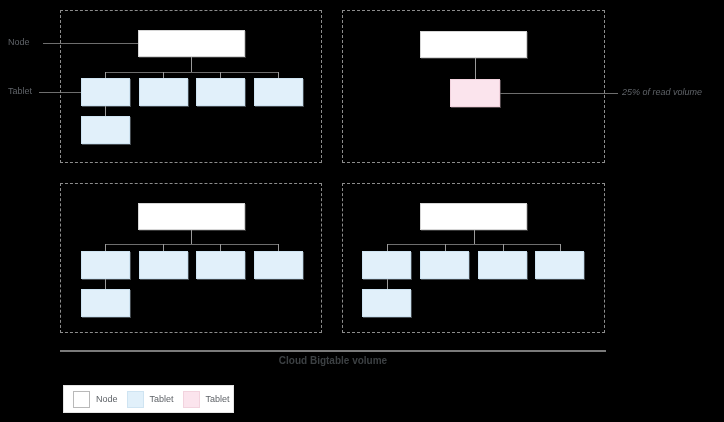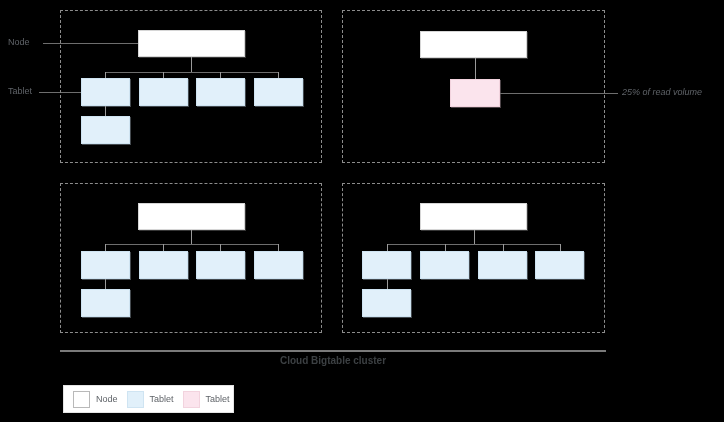--- a/index.html
+++ b/index.html
@@ -153,21 +153,21 @@
   <div class="ln v thin" style="left:503px;top:244px;height:7px;"></div>
   <div class="ln v thin" style="left:560px;top:244px;height:7px;"></div>
   <div class="box tablet" style="left:362px;top:251px;width:49px;height:28px;"></div>
   <div class="box tablet" style="left:420px;top:251px;width:49px;height:28px;"></div>
   <div class="box tablet" style="left:478px;top:251px;width:49px;height:28px;"></div>
   <div class="box tablet" style="left:535px;top:251px;width:49px;height:28px;"></div>
   <div class="ln v thin" style="left:387px;top:279px;height:10px;"></div>
   <div class="box tablet" style="left:362px;top:289px;width:49px;height:28px;"></div>
 
   <div class="cluster-rule" style="left:60px;top:350px;width:546px;"></div>
-  <div class="cluster-caption" style="left:60px;top:355px;width:546px;">Cloud Bigtable cluster</div>
+  <div class="cluster-caption" style="left:60px;top:355px;width:546px;">Cloud Bigtable volume</div>
 
   <div class="legend" style="left:63px;top:385px;width:171px;height:28px;">
     <div class="legend-item">
       <span class="legend-swatch sw-node"></span>
       <span class="legend-label">Node</span>
     </div>
     <div class="legend-item">
       <span class="legend-swatch sw-tablet"></span>
       <span class="legend-label">Tablet</span>
     </div>

